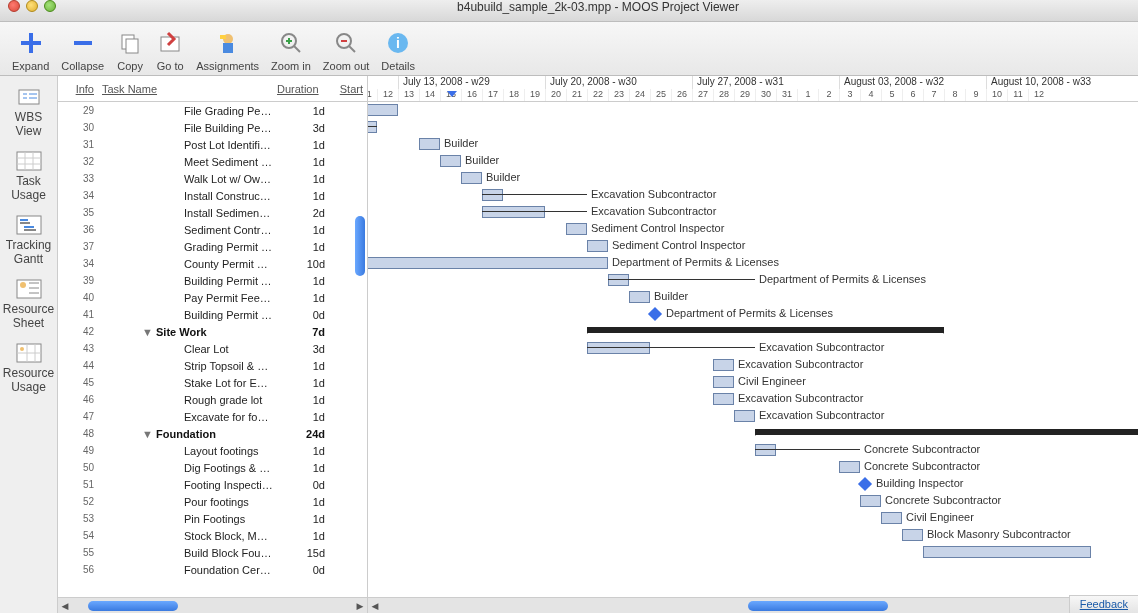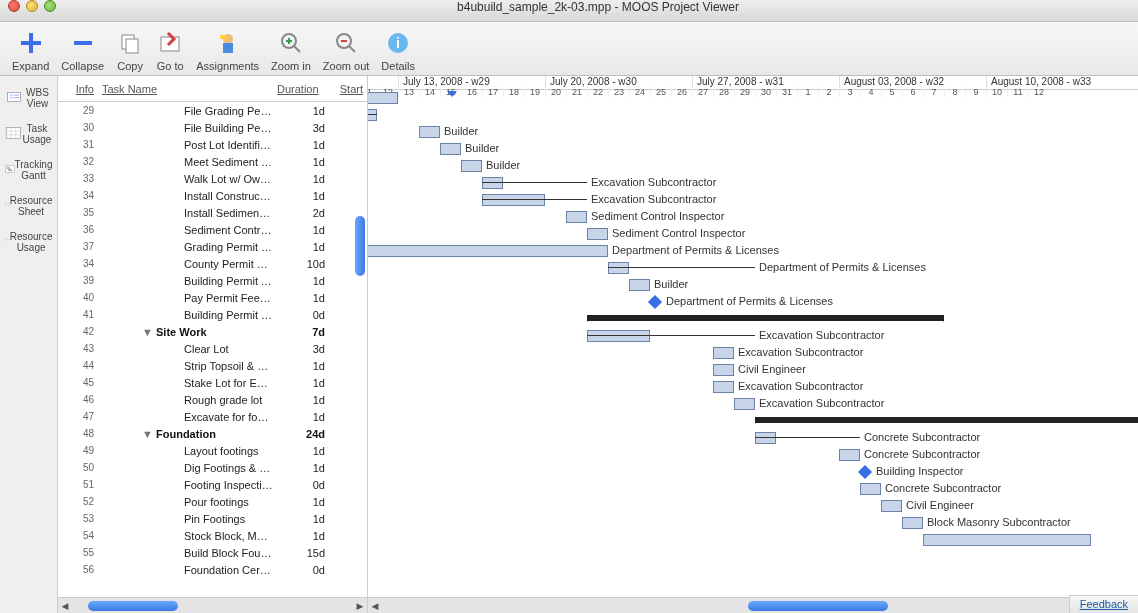--- a/index.html
+++ b/index.html
@@ -18,21 +18,21 @@
 .toolbar { height: 54px; background: linear-gradient(#f7f7f7, #e8e8e8); display: flex; align-items: flex-start; padding: 4px 6px; border-bottom: 1px solid #bdbdbd; gap: 0; }
 .tool-btn { display: flex; flex-direction: column; align-items: center; gap: 2px; padding: 2px 6px; cursor: pointer; font-size: 11px; color: #444; }
 .tool-btn .icon-svg { height: 30px; display: flex; align-items: center; justify-content: center; }
 .tool-btn span.label { font-size: 11px; }
 
 
 .main { display: flex; height: calc(613px - 22px - 54px); position: relative; }
 
 
 .viewbar { width: 58px; background: #efefef; border-right: 1px solid #ccc; display: flex; flex-direction: column; align-items: center; padding-top: 6px; gap: 0; }
-.view-btn { width: 48px; display: flex; align-items: center; font-size: 10px; color: #444; padding: 4px 0 8px; cursor: pointer; text-align: center; }
+.view-btn { width: 48px; display: flex; flex-direction: column; align-items: center; font-size: 12px; color: #444; padding: 4px 0 8px; cursor: pointer; text-align: center; }
 .view-btn.active { background: #dde4ea; border: 1px solid #aab8c4; border-radius: 3px; }
 .view-btn .vb-icon { width: 28px; height: 22px; margin-bottom: 2px; }
 
 
 .task-pane { width: 310px; background: #fff; border-right: 1px solid #ccc; display: flex; flex-direction: column; position: relative; }
 .task-header { height: 26px; display: flex; border-bottom: 1px solid #ccc; font-size: 11px; color: #555; align-items: center; }
 .task-header div { padding: 0 4px; text-decoration: underline; }
 .th-info { width: 40px; text-align: right; }
 .th-name { flex: 1; }
 .th-dur { width: 56px; }
@@ -44,21 +44,21 @@
 .task-row .tr-name { flex: 1; white-space: nowrap; overflow: hidden; text-overflow: ellipsis; }
 .task-row .tr-name.indent0 { padding-left: 58px; }
 .task-row .tr-name.indent1 { padding-left: 86px; }
 .task-row .tr-dur { width: 56px; text-align: right; padding-right: 4px; }
 .task-row .tr-start { width: 38px; }
 .task-row.bold .tr-name, .task-row.bold .tr-dur { font-weight: bold; color: #111; }
 .collapse-tri { display: inline-block; width: 10px; color: #777; margin-left: -14px; margin-right: 4px; }
 
 
 .gantt-pane { flex: 1; background: #fff; position: relative; overflow: hidden; }
-.gantt-header { height: 14px; border-bottom: 1px solid #ccc; display: flex; flex-direction: column; }
+.gantt-header { height: 26px; border-bottom: 1px solid #ccc; display: flex; flex-direction: column; }
 .week-row { height: 13px; display: flex; font-size: 10px; color: #333; }
 .week-row .wk { border-left: 1px solid #ddd; padding-left: 4px; white-space: nowrap; overflow: hidden; }
 .day-row { height: 13px; display: flex; font-size: 9px; color: #555; }
 .day-row .dy { border-left: 1px solid #eee; text-align: center; }
 
 .gantt-body { position: relative; }
 .grow { height: 17px; position: relative; }
 
 .bar { position: absolute; height: 12px; top: 2px; background: #c8d4e8; border: 1px solid #6a82a8; }
 .sum-bar { position: absolute; height: 6px; top: 4px; background: #222; }

